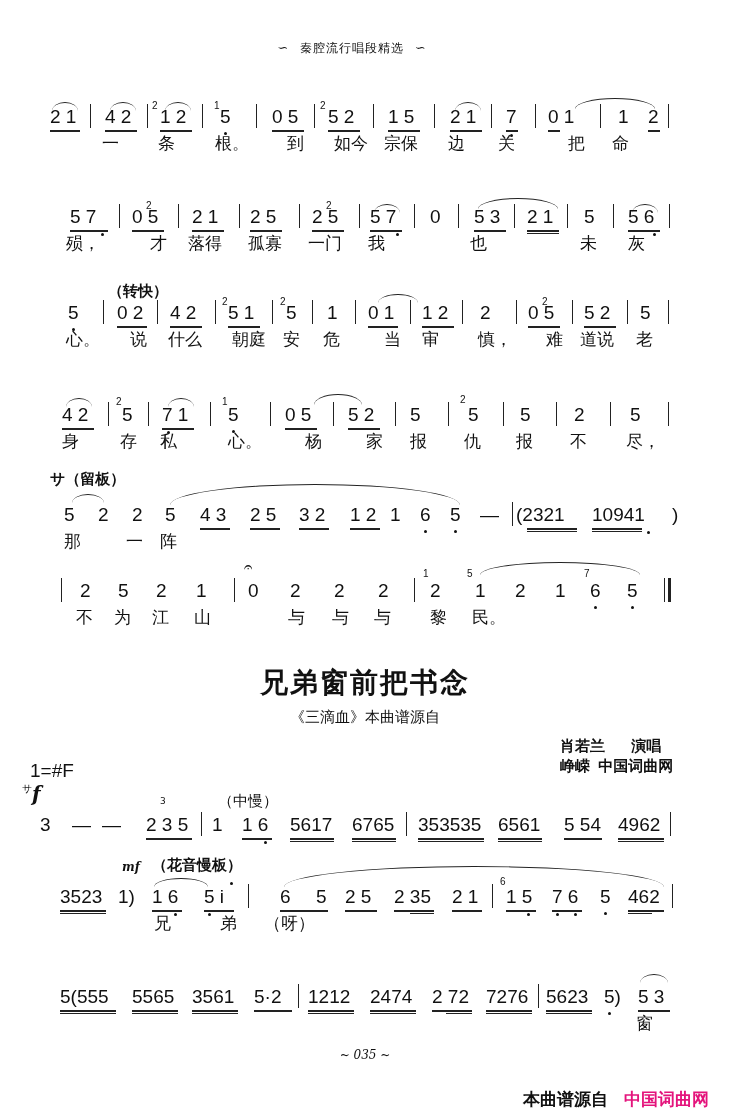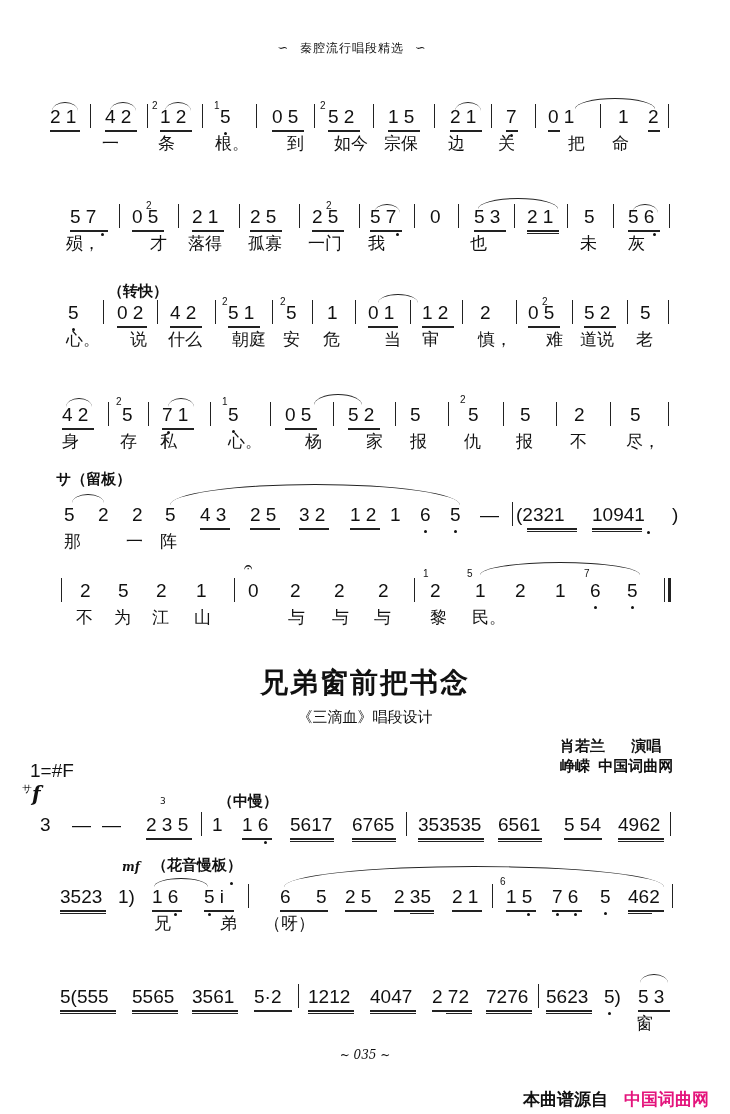--- a/index.html
+++ b/index.html
@@ -242,21 +242,21 @@
   <span class="lyric" style="left:305px">杨</span>
   <span class="lyric" style="left:366px">家</span>
   <span class="lyric" style="left:410px">报</span>
   <span class="lyric" style="left:464px">仇</span>
   <span class="lyric" style="left:516px">报</span>
   <span class="lyric" style="left:570px">不</span>
   <span class="lyric" style="left:626px">尽，</span>
 </div>
 
 <div class="system" style="top:498px">
-  <span class="mark" style="left:56px;top:-28px;font-weight:bold">サ（留板）</span>
+  <span class="mark" style="left:50px;top:-28px;font-weight:bold">サ（留板）</span>
   <div class="slur" style="left:72px;top:-4px;width:32px;height:8px"></div>
   <div class="slur" style="left:170px;top:-14px;width:290px;height:20px"></div>
   <span class="n" style="left:64px">5</span>
   <span class="n" style="left:98px">2</span>
   <span class="n" style="left:132px">2</span>
   <span class="n" style="left:165px">5</span>
   <span class="n" style="left:200px">4 3</span>
   <div class="ul" style="left:200px;top:30px;width:30px"></div>
   <span class="n" style="left:250px">2 5</span>
   <div class="ul" style="left:250px;top:30px;width:30px"></div>
@@ -316,37 +316,37 @@
   <span class="lyric" style="left:152px">江</span>
   <span class="lyric" style="left:194px">山</span>
   <span class="lyric" style="left:288px">与</span>
   <span class="lyric" style="left:332px">与</span>
   <span class="lyric" style="left:374px">与</span>
   <span class="lyric" style="left:430px">黎</span>
   <span class="lyric" style="left:472px">民。</span>
 </div>
 
 <div class="abs title">兄弟窗前把书念</div>
-<div class="abs subtitle">《三滴血》唱段设计</div>
+<div class="abs subtitle">《三滴血》本曲谱源自</div>
 <div class="abs credits">
   <div>
     <span>肖若兰</span>
     <span style="margin-left:22px">演唱</span>
   </div>
   <div>
     <span>峥嵘</span>
     <span style="margin-left:4px">中国词曲网</span>
   </div>
 </div>
 <div class="abs key">1=#F</div>
 
 <div class="system" style="top:808px">
   <span class="mark" style="left:22px;top:-26px;font-size:10px">サ</span>
   <span class="mark" style="left:32px;top:-26px;font-style:italic;font-weight:bold;font-family:'DejaVu Serif',serif;font-size:20px">f</span>
-  <span class="mark" style="left:218px;top:-16px;font-weight:bold">（中慢）</span>
+  <span class="mark" style="left:218px;top:-16px;font-weight:normal">（中慢）</span>
   <span class="mark" style="left:160px;top:-12px;font-size:9px">3</span>
   <span class="n" style="left:40px">3</span>
   <span class="n" style="left:72px">—</span>
   <span class="n" style="left:102px">—</span>
   <span class="n" style="left:146px">2 3 5</span>
   <div class="ul" style="left:146px;top:30px;width:46px"></div>
   <div class="bar" style="left:201px"></div>
   <span class="n" style="left:212px">1</span>
   <span class="n" style="left:242px">1 6</span>
   <div class="ul" style="left:242px;top:30px;width:30px"></div>
@@ -429,21 +429,21 @@
   <div class="ul2" style="left:132px;top:33px;width:46px"></div>
   <span class="n" style="left:192px">3561</span>
   <div class="ul" style="left:192px;top:30px;width:46px"></div>
   <div class="ul2" style="left:192px;top:33px;width:46px"></div>
   <span class="n" style="left:254px">5·2</span>
   <div class="ul" style="left:254px;top:30px;width:38px"></div>
   <div class="bar" style="left:298px"></div>
   <span class="n" style="left:308px">1212</span>
   <div class="ul" style="left:308px;top:30px;width:46px"></div>
   <div class="ul2" style="left:308px;top:33px;width:46px"></div>
-  <span class="n" style="left:370px">4047</span>
+  <span class="n" style="left:370px">2474</span>
   <div class="ul" style="left:370px;top:30px;width:46px"></div>
   <div class="ul2" style="left:370px;top:33px;width:46px"></div>
   <span class="n" style="left:432px">2 72</span>
   <div class="ul" style="left:432px;top:30px;width:40px"></div>
   <div class="ul2" style="left:446px;top:33px;width:26px"></div>
   <span class="n" style="left:486px">7276</span>
   <div class="ul" style="left:486px;top:30px;width:46px"></div>
   <div class="ul2" style="left:486px;top:33px;width:46px"></div>
   <div class="bar" style="left:538px"></div>
   <span class="n" style="left:546px">5623</span>

